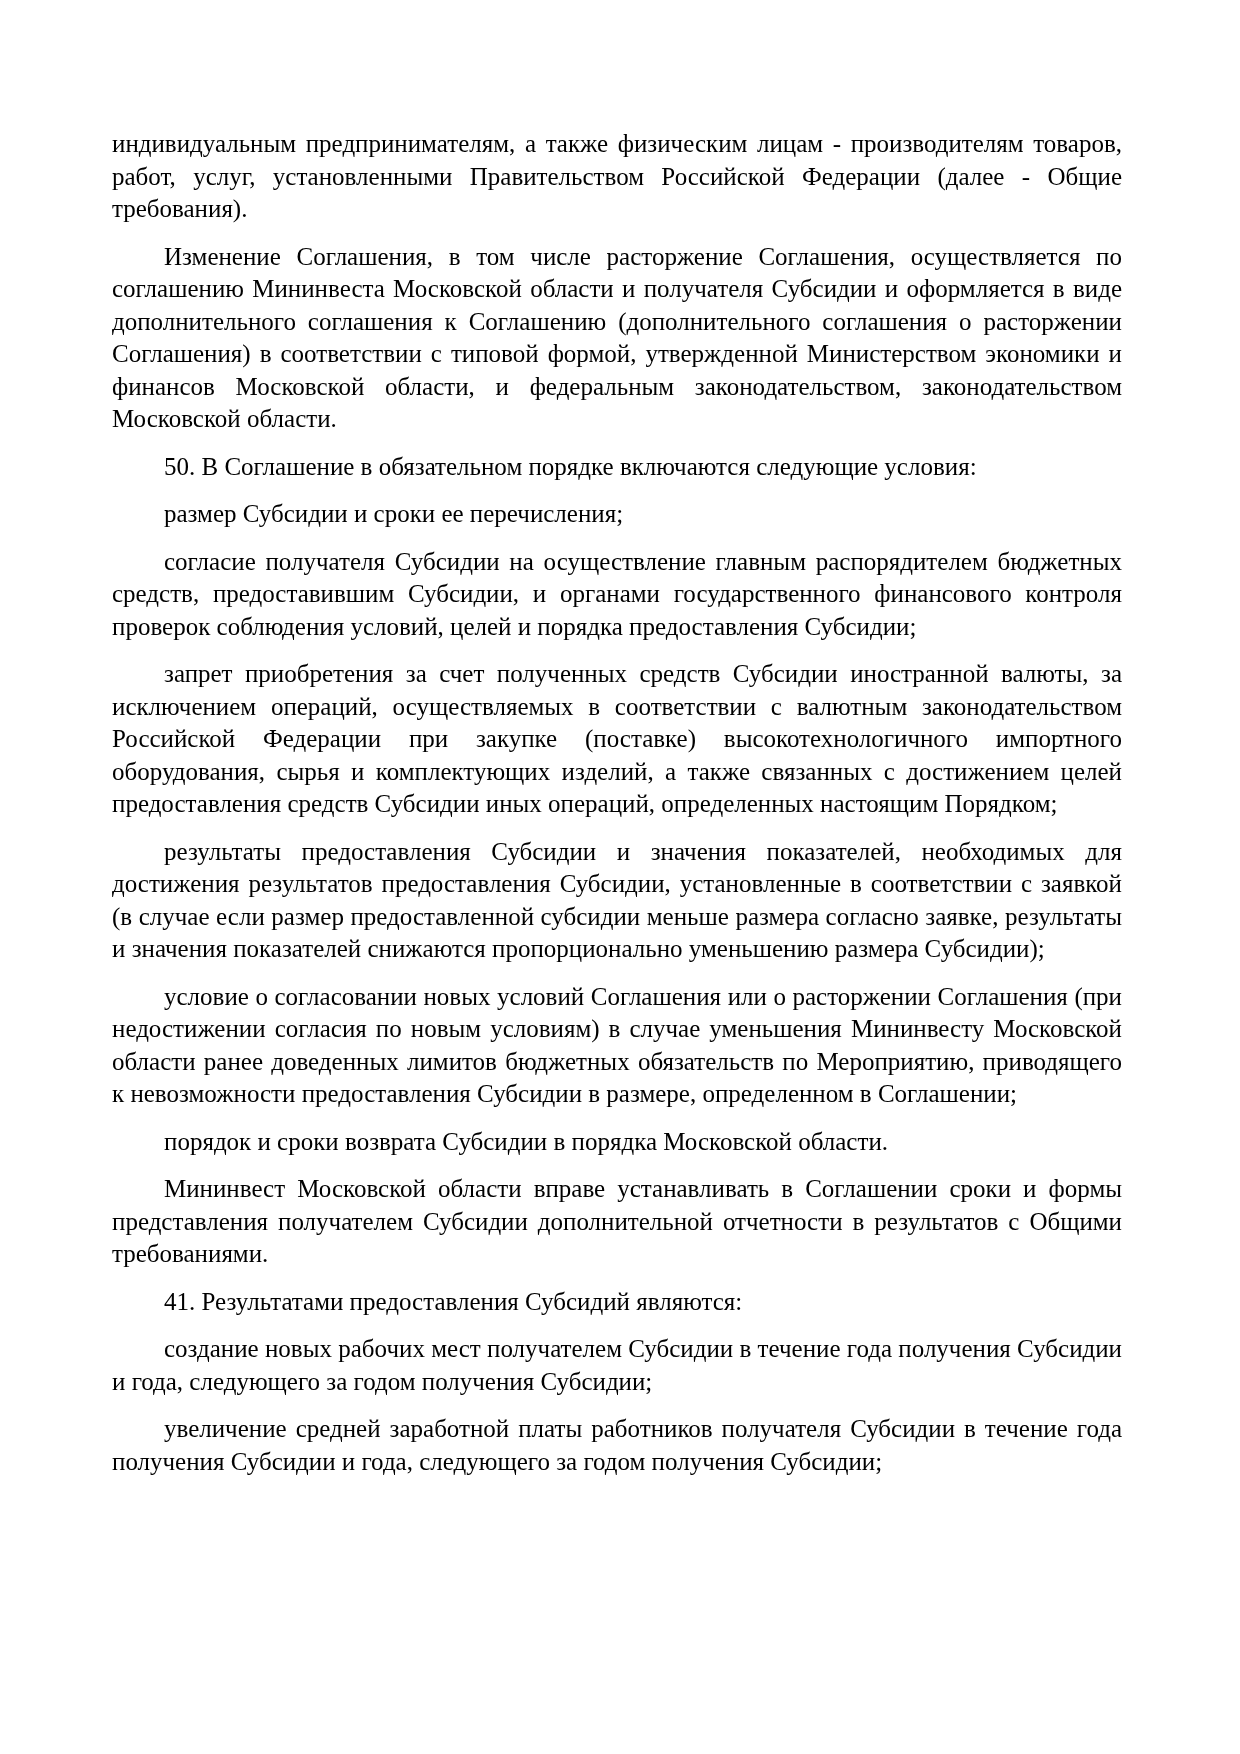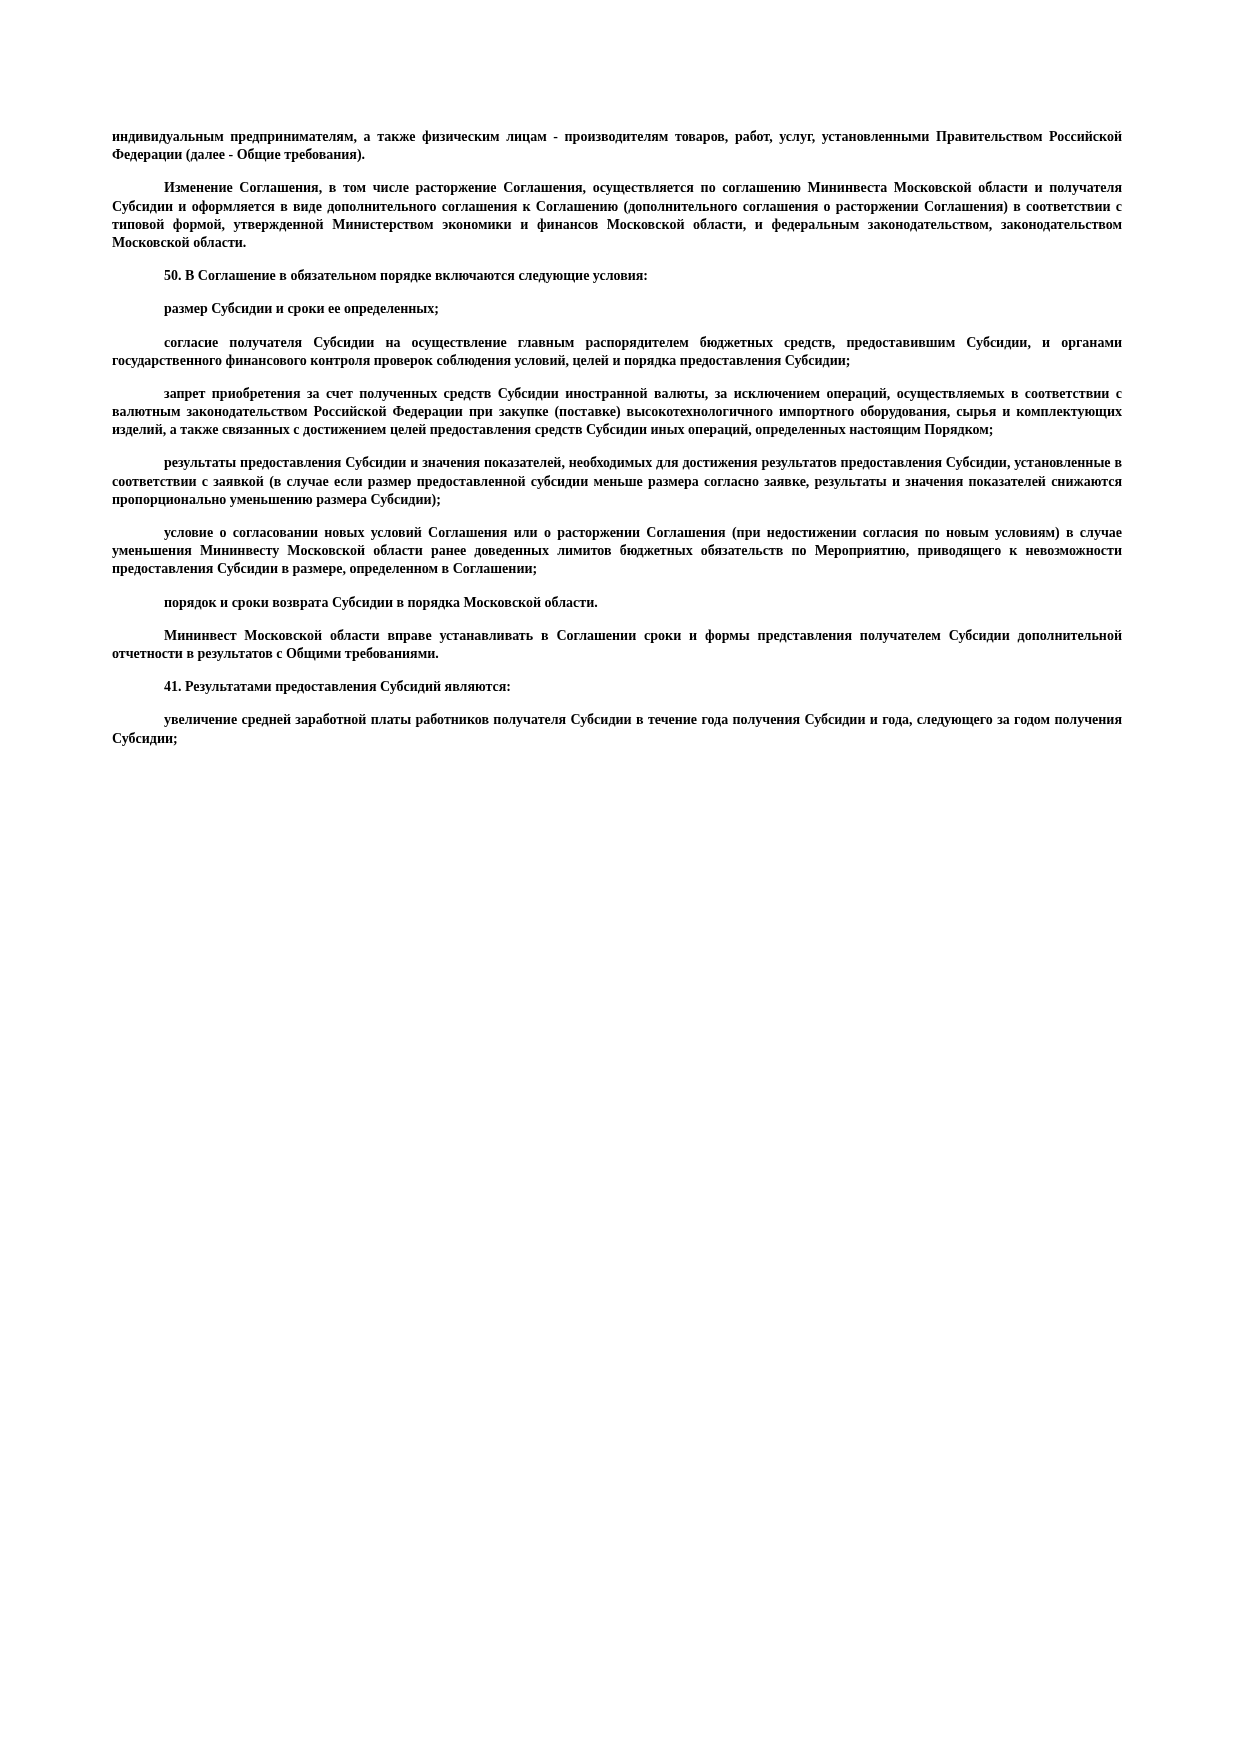--- a/index.html
+++ b/index.html
@@ -14,26 +14,25 @@
     color: #000000;
   }
   .page {
     box-sizing: border-box;
     width: 1240px;
     height: 1754px;
     padding: 128px 118px 120px 112px;
     position: relative;
   }
   .doc-body {
-    font-size: 14px;
+    font-size: 25px;
     line-height: 1.30;
     text-align: justify;
     text-justify: inter-word;
     hyphens: none;
-    font-weight: bold;
   }
   p.para {
     margin: 0 0 0 0;
     padding: 0;
     text-indent: 52px;
     text-align: justify;
   }
   p.para.no-indent {
     text-indent: 0;
   }
@@ -44,24 +43,25 @@
 </style>
 </head>
 <body>
 
 <div class="page">
   <div class="doc-body">
 
     <p class="para no-indent">индивидуальным предпринимателям, а также физическим лицам - производителям товаров, работ, услуг, установленными Правительством Российской Федерации (далее - Общие требования).</p>
     <p class="para">Изменение Соглашения, в том числе расторжение Соглашения, осуществляется по соглашению Мининвеста Московской области и получателя Субсидии и оформляется в виде дополнительного соглашения к Соглашению (дополнительного соглашения о расторжении Соглашения) в соответствии с типовой формой, утвержденной Министерством экономики и финансов Московской области, и федеральным законодательством, законодательством Московской области.</p>
     <p class="para">50. В Соглашение в обязательном порядке включаются следующие условия:</p>
-    <p class="para">размер Субсидии и сроки ее определенных;</p>
+    <p class="para">размер Субсидии и сроки ее перечисления;</p>
     <p class="para">согласие получателя Субсидии на осуществление главным распорядителем бюджетных средств, предоставившим Субсидии, и органами государственного финансового контроля проверок соблюдения условий, целей и порядка предоставления Субсидии;</p>
     <p class="para">запрет приобретения за счет полученных средств Субсидии иностранной валюты, за исключением операций, осуществляемых в соответствии с валютным законодательством Российской Федерации при закупке (поставке) высокотехнологичного импортного оборудования, сырья и комплектующих изделий, а также связанных с достижением целей предоставления средств Субсидии иных операций, определенных настоящим Порядком;</p>
     <p class="para">результаты предоставления Субсидии и значения показателей, необходимых для достижения результатов предоставления Субсидии, установленные в соответствии с заявкой (в случае если размер предоставленной субсидии меньше размера согласно заявке, результаты и значения показателей снижаются пропорционально уменьшению размера Субсидии);</p>
     <p class="para">условие о согласовании новых условий Соглашения или о расторжении Соглашения (при недостижении согласия по новым условиям) в случае уменьшения Мининвесту Московской области ранее доведенных лимитов бюджетных обязательств по Мероприятию, приводящего к невозможности предоставления Субсидии в размере, определенном в Соглашении;</p>
     <p class="para">порядок и сроки возврата Субсидии в порядка Московской области.</p>
     <p class="para">Мининвест Московской области вправе устанавливать в Соглашении сроки и формы представления получателем Субсидии дополнительной отчетности в результатов с Общими требованиями.</p>
     <p class="para">41. Результатами предоставления Субсидий являются:</p>
+    <p class="para">создание новых рабочих мест получателем Субсидии в течение года получения Субсидии и года, следующего за годом получения Субсидии;</p>
     <p class="para">увеличение средней заработной платы работников получателя Субсидии в течение года получения Субсидии и года, следующего за годом получения Субсидии;</p>
 
   </div>
 </div>
 
 </body></html>

